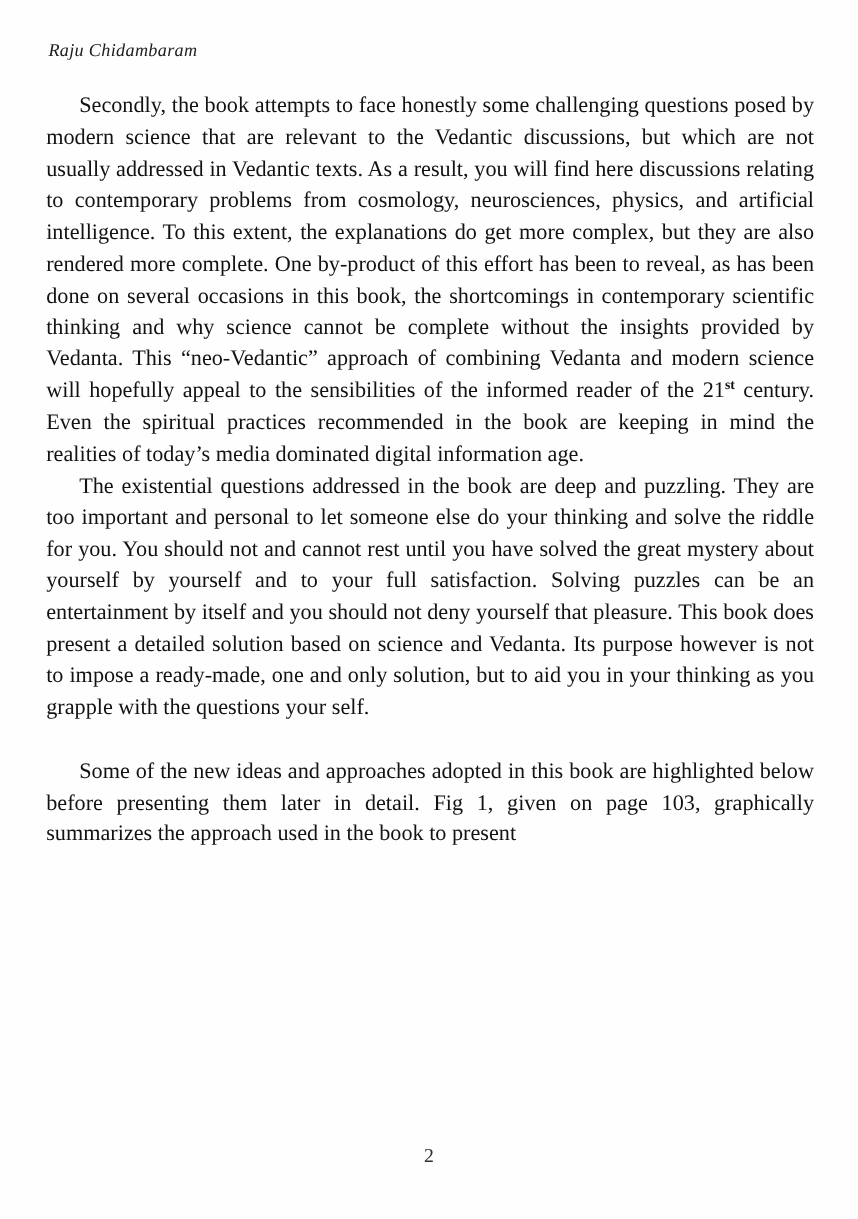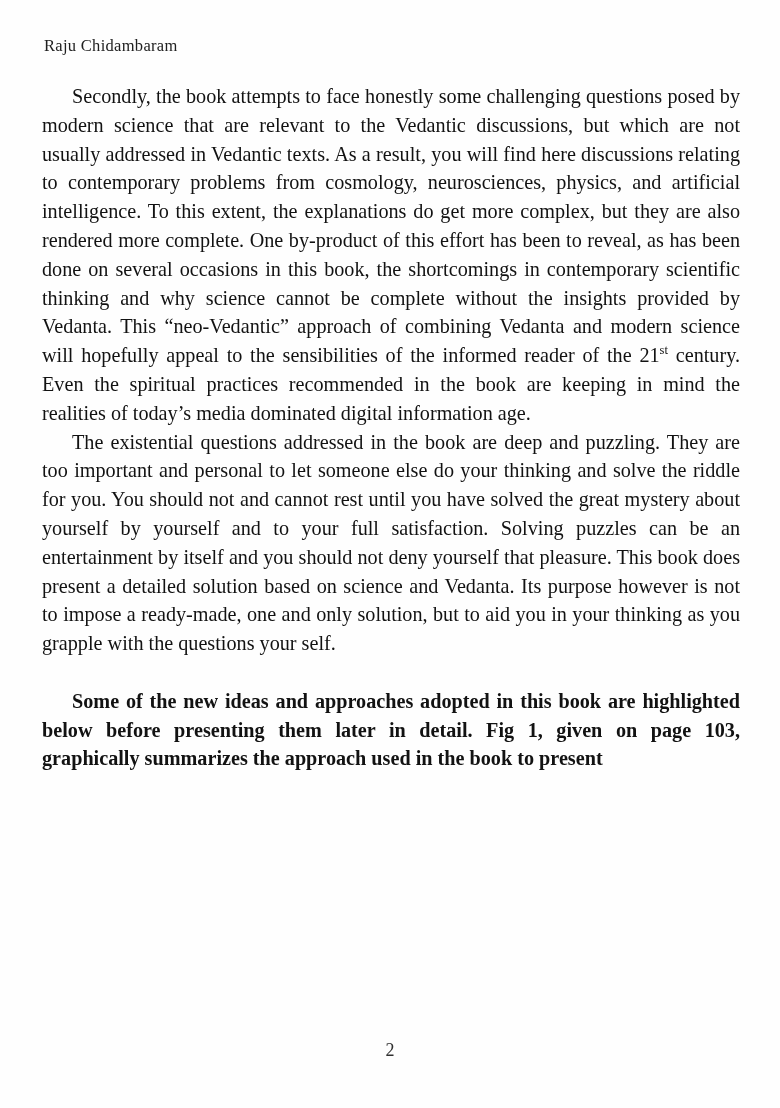--- a/index.html
+++ b/index.html
@@ -16,20 +16,21 @@
     width: 780px;
     height: 1108px;
     background: #fefefe;
     overflow: hidden;
     box-sizing: border-box;
   }
   #running-head {
     position: absolute;
     top: 36px;
     left: 44px;
+    font-style: italic;
     font-size: 16.5px;
     letter-spacing: 0.3px;
     color: #202020;
     white-space: nowrap;
   }
   #body-column {
     position: absolute;
     top: 82px;
     left: 42px;
     width: 698px;
@@ -42,38 +43,38 @@
     text-justify: inter-word;
     color: #121212;
     hyphens: none;
     -webkit-hyphens: none;
   }
   p.indent {
     text-indent: 30px;
   }
   p.no-justify-last {
     text-align-last: left;
-    font-weight: bold;
   }
   h2.section-heading {
     margin: 0;
     font-size: 20.2px;
     line-height: 28.8px;
     font-weight: bold;
     font-style: italic;
     text-indent: 30px;
     color: #101010;
   }
   .spacer-para {
     height: 28.8px;
   }
   sup.ordinal {
     font-size: 0.62em;
     vertical-align: super;
     line-height: 0;
+    font-weight: bold;
   }
   #folio {
     position: absolute;
     left: 0;
     right: 0;
     top: 1040px;
     text-align: center;
     font-size: 18px;
     color: #303030;
   }

